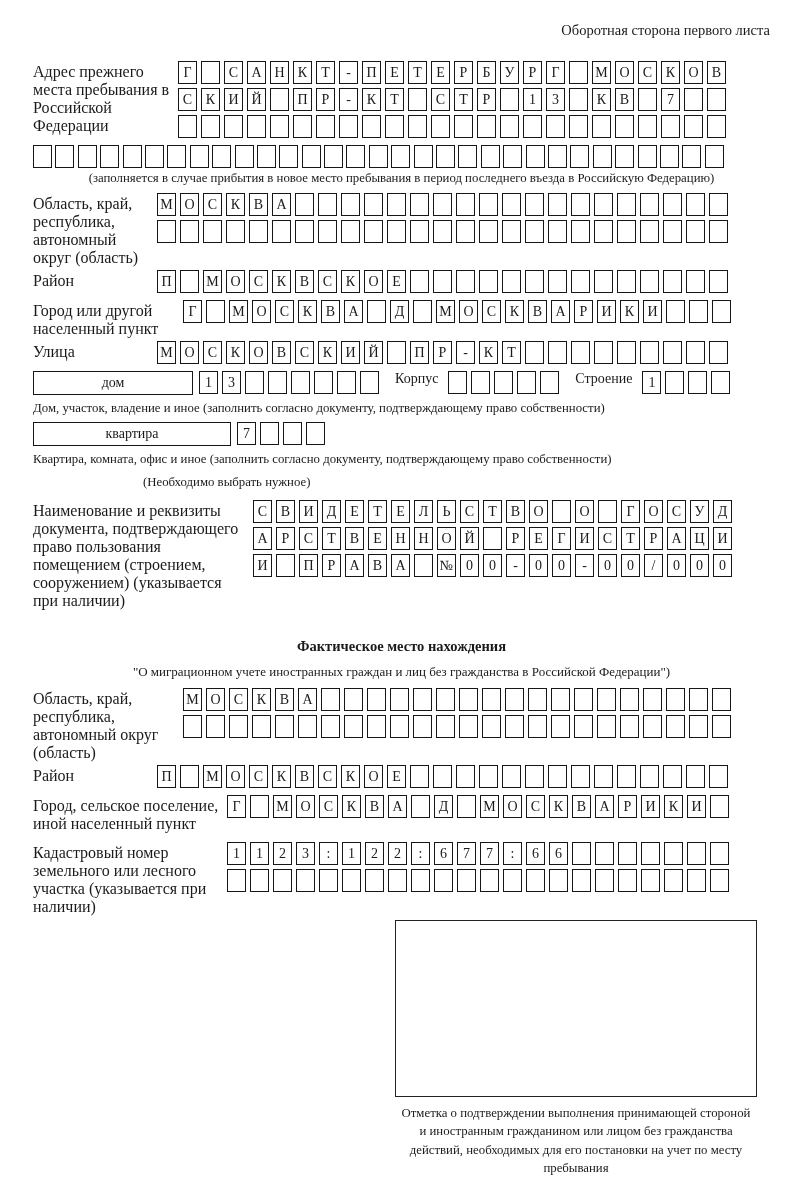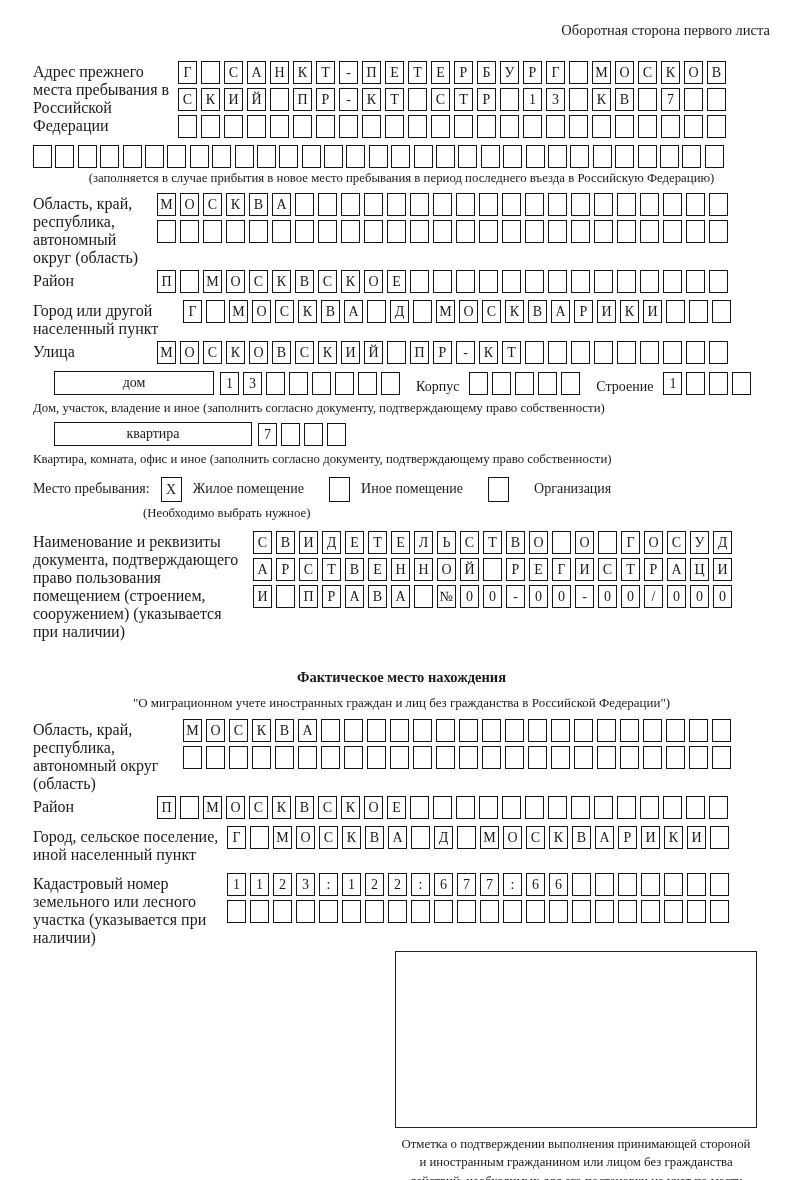--- a/index.html
+++ b/index.html
@@ -14,21 +14,21 @@
   .label{font-size:16px;line-height:18px;flex-shrink:0;padding-top:2px;padding-right:6px;box-sizing:border-box;}
   .w145{width:145px}.w124{width:124px}.w150{width:150px}.w220{width:220px}.w194{width:194px}
   .rows{display:block;}
   .cellrow{display:flex;gap:4px;margin-bottom:4px;}
   .cell{flex:0 0 auto;width:17px;height:21px;border:1.6px solid #161616;
         text-align:center;line-height:21.5px;font-size:14px;background:#fff;}
   .row-wide{gap:3.4px;margin-bottom:2px;}
   .note{font-size:12.8px;margin:0 0 6px;line-height:1.3;}
   .center{text-align:center;}
   .sec-title{text-align:center;font-size:15px;font-weight:bold;margin:8px 0 8px;}
-  .domrow{display:flex;align-items:flex-end;gap:6px;margin-bottom:5px;margin-left:21px;}
+  .domrow{display:flex;align-items:flex-start;gap:6px;margin-bottom:5px;}
   .labelbox{border:1.6px solid #161616;height:22px;line-height:22px;text-align:center;
             font-size:14px;flex-shrink:0;}
   .w158{width:158px}.w196{width:196px}
   .inline-label{font-size:14px;margin:0 4px 0 10px;white-space:nowrap;}
   .placerow{display:flex;align-items:center;gap:11px;font-size:14px;margin:9px 0 3px;}
   .checkbox{display:inline-block;width:19px;height:23px;border:1.6px solid #161616;
             text-align:center;line-height:23px;font-size:14px;flex-shrink:0;}
   .place-note{margin-left:110px;margin-bottom:9px;}
   .fact-title{text-align:center;font-weight:bold;font-size:14.5px;margin:28px 0 9px;}
   .fact-note{text-align:center;font-size:13px;margin:0 0 4px;line-height:1.25;}
@@ -350,29 +350,20 @@
     <div class="labelbox w196">квартира</div>
     <div class="cellrow" style="margin-bottom:0">
         <span class="cell">7</span>
         <span class="cell"></span>
         <span class="cell"></span>
         <span class="cell"></span>
       </div>
   </div>
   <div class="note">Квартира, комната, офис и иное (заполнить согласно документу, подтверждающему право собственности)</div>
 
-  <div class="placerow">
-    <span>Место пребывания:</span>
-    <span class="checkbox">X</span>
-    <span>Жилое помещение</span>
-    <span class="checkbox" style="margin-left:14px"> </span>
-    <span>Иное помещение</span>
-    <span class="checkbox" style="margin-left:14px"> </span>
-    <span style="margin-left:14px">Организация</span>
-  </div>
   <div class="note place-note">(Необходимо выбрать нужное)</div>
 
   <div class="field">
     <div class="label w220">Наименование и реквизиты документа, подтверждающего право пользования помещением (строением, сооружением) (указывается при наличии)</div>
     <div class="rows">
       <div class="cellrow">
           <span class="cell">С</span>
           <span class="cell">В</span>
           <span class="cell">И</span>
           <span class="cell">Д</span>

